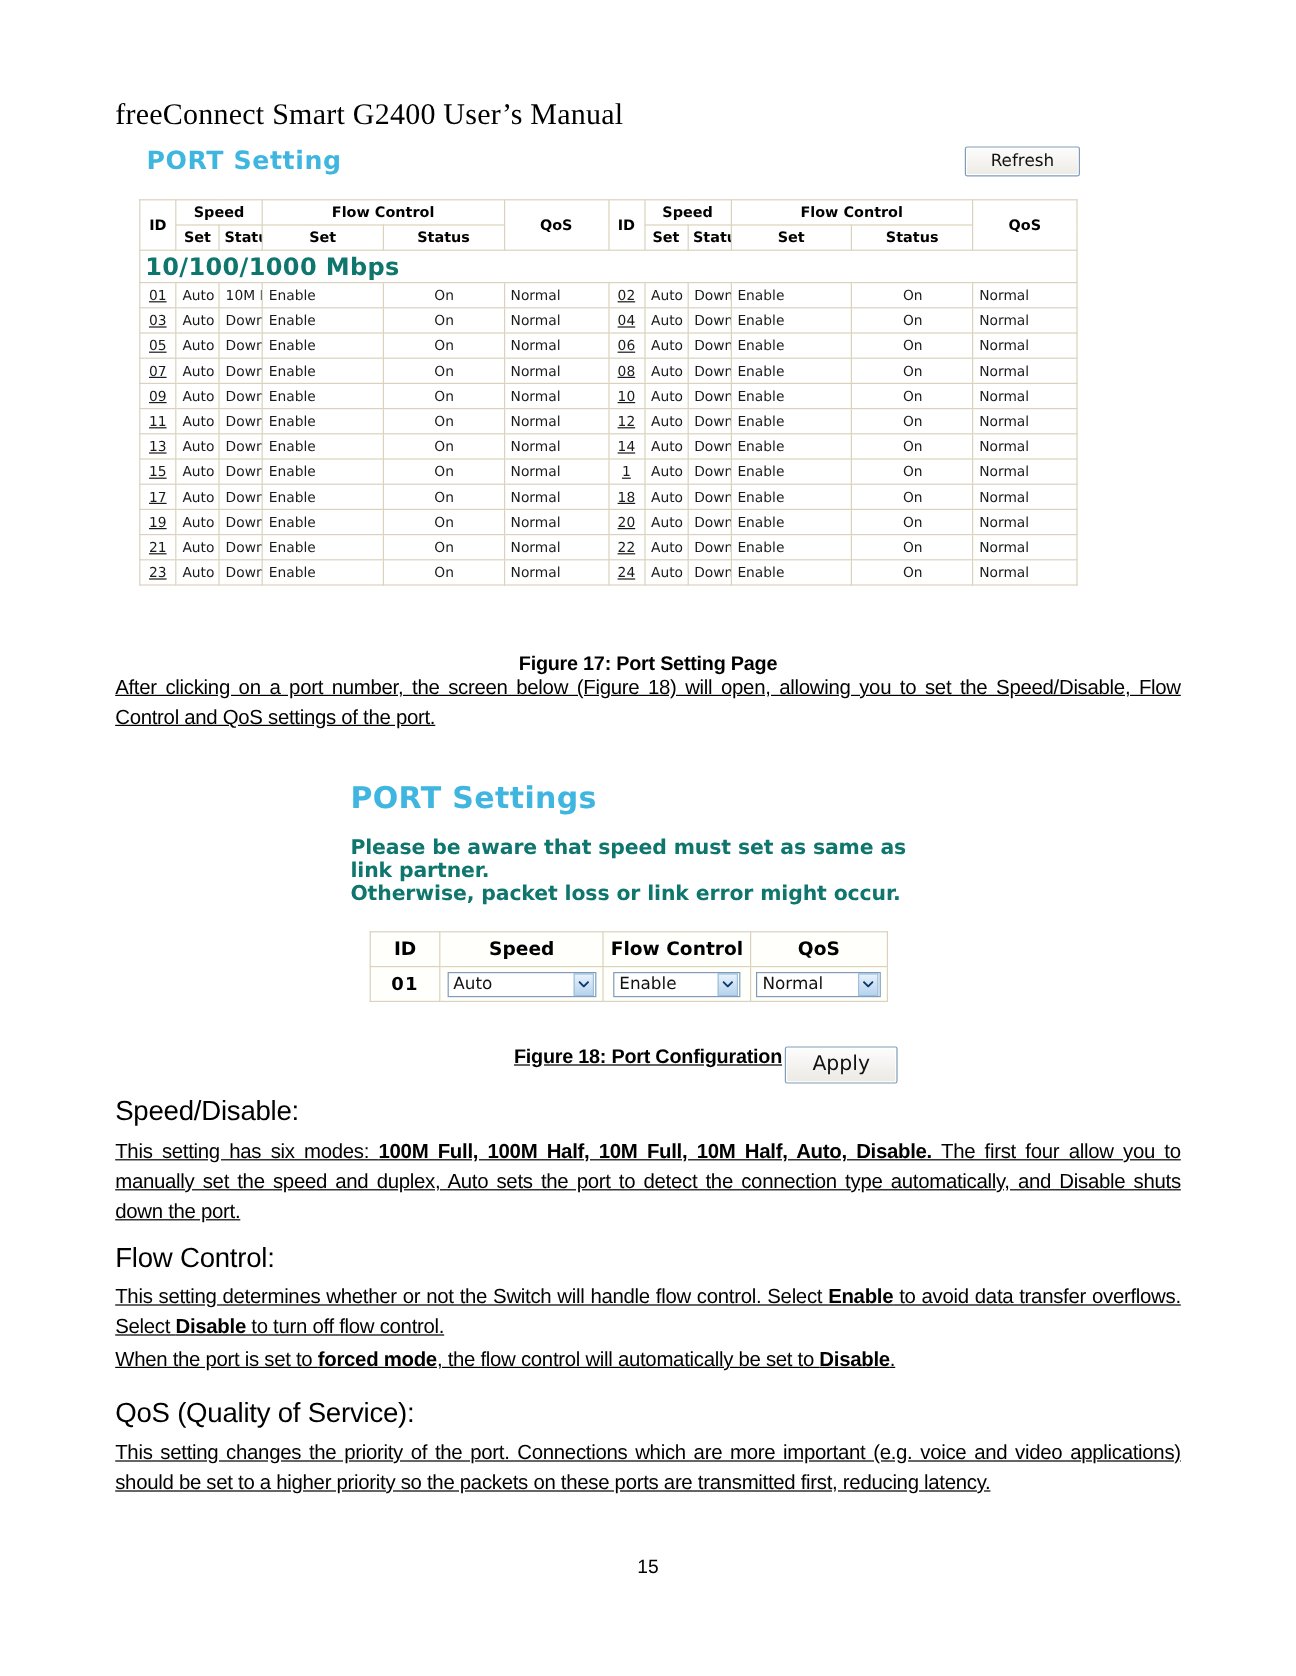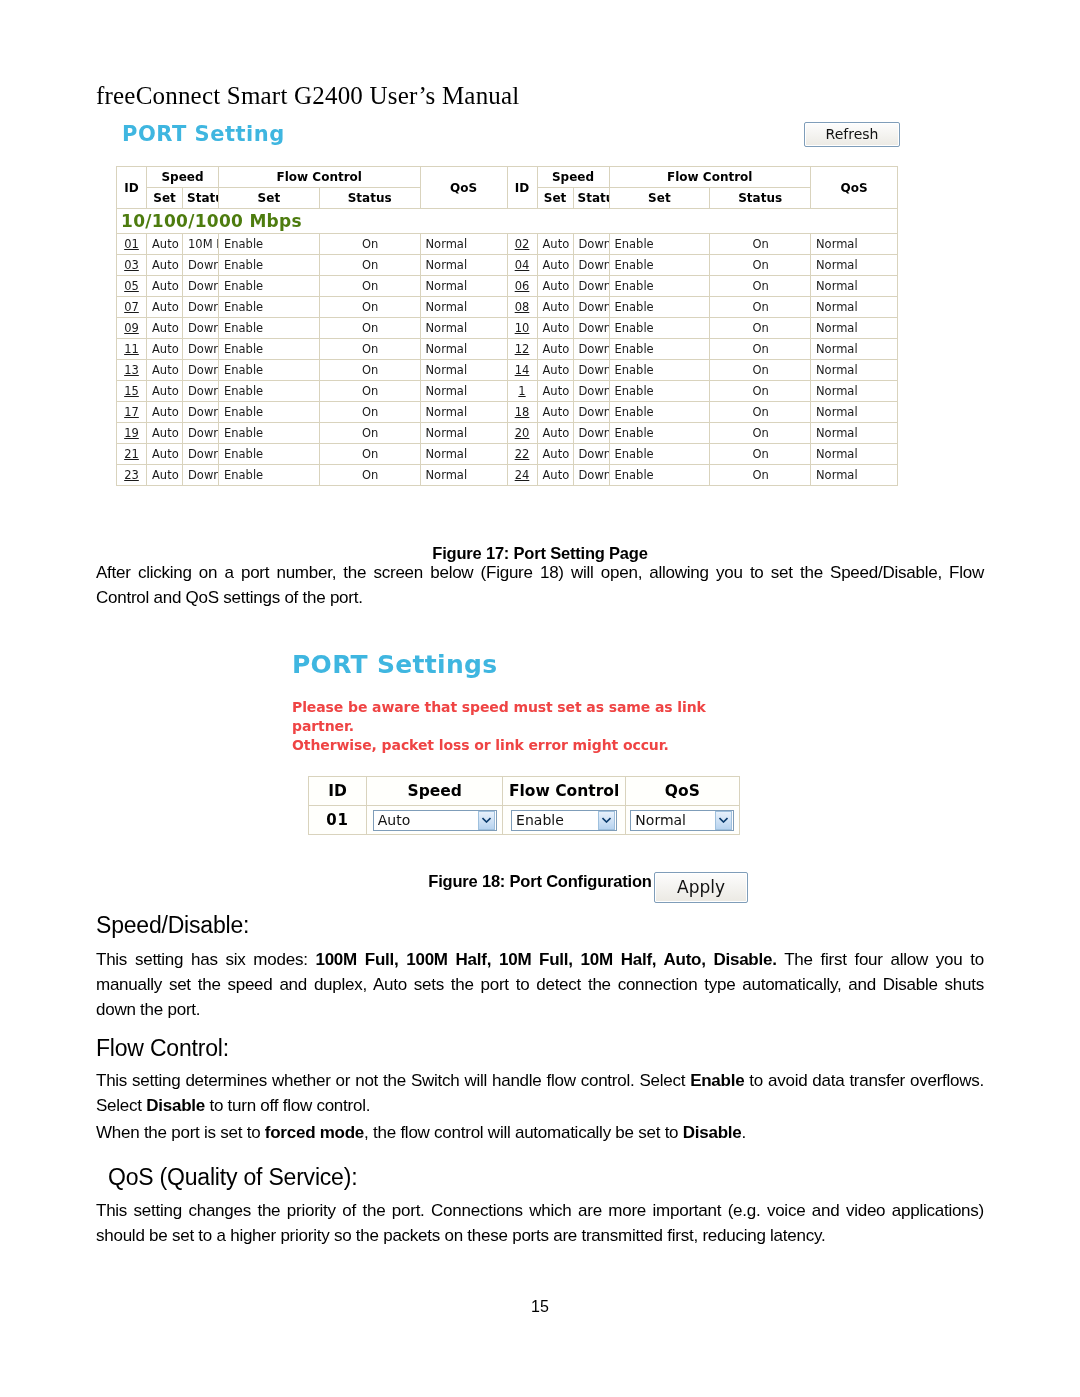--- a/index.html
+++ b/index.html
@@ -93,23 +93,23 @@
   }
   .port-table td.cellpad { padding-left: 5px; }
   .band-row td {
     background: #ffffff;
     border-left: 1px solid #d9d3bd;
     border-right: 1px solid #d9d3bd;
     height: 25px;
   }
   .band-label {
     font-family: "DejaVu Sans", sans-serif;
-    font-size: 17px;
-    font-weight: bold;
-    color: #4d7c0f;
+    font-size: 20px;
+    font-weight: bold;
+    color: #0f766e;
     letter-spacing: 0.3px;
   }
   .port-id {
     text-align: center;
     color: #14233f;
     font-weight: bold;
     font-size: 11.5px;
     text-decoration: underline;
     cursor: pointer;
   }
@@ -136,20 +136,21 @@
   
   .para {
     position: absolute;
     left: 96px;
     width: 888px;
     font-family: "Liberation Sans", sans-serif;
     font-size: 17px;
     line-height: 25px;
     text-align: justify;
     letter-spacing: -0.25px;
+    text-decoration: underline;
   }
   .para.nojust { text-align: left; }
   .heading {
     position: absolute;
     left: 96px;
     font-family: "Liberation Sans", sans-serif;
     font-size: 23px;
     font-weight: normal;
     letter-spacing: -0.2px;
   }
@@ -173,24 +174,24 @@
     font-weight: bold;
     color: #3fb6e0;
     letter-spacing: 0.3px;
   }
   .fig18-note {
     position: absolute;
     left: 14px;
     top: 54px;
     width: 478px;
     font-family: "DejaVu Sans", sans-serif;
-    font-size: 14px;
+    font-size: 17px;
     font-weight: bold;
     line-height: 19px;
-    color: #ef4444;
+    color: #0f766e;
     letter-spacing: -0.1px;
   }
   .cfg-table {
     position: absolute;
     left: 30px;
     top: 132px;
     width: 432px;
     border-collapse: collapse;
     table-layout: fixed;
     border: 1px solid #d9d3bd;
@@ -536,31 +537,31 @@
                 </svg>
             </span>
           </span>
         </td>
       </tr>
     </tbody>
   </table>
 
   <div class="apply-btn">Apply</div>
 </div>
-<div class="fig-caption" style="top:872px;">Figure 18: Port Configuration</div>
+<div class="fig-caption" style="top:872px;text-decoration:underline;">Figure 18: Port Configuration</div>
 
 <div class="heading" style="top:912px;">Speed/Disable:</div>
 <div class="para" style="top:947px;">
   <span>This setting has six modes: </span><b>100M Full, 100M Half, 10M Full, 10M Half, Auto, Disable.</b><span> The first four allow you to manually set the speed and duplex, Auto sets the port to detect the connection type automatically, and Disable shuts down the port.</span>
 </div>
 
 <div class="heading" style="top:1035px;">Flow Control:</div>
 <div class="para" style="top:1068px;">
   <span>This setting determines whether or not the Switch will handle flow control. Select </span><b>Enable</b><span> to avoid data transfer overflows. Select </span><b>Disable</b><span> to turn off flow control.</span>
 </div>
 <div class="para nojust" style="top:1120px;">
   <span>When the port is set to </span><b>forced mode</b><span>, the flow control will automatically be set to </span><b>Disable</b><span>.</span>
 </div>
 
-<div class="heading" style="top:1164px;margin-left:12px;">QoS (Quality of Service):</div>
+<div class="heading" style="top:1164px;">QoS (Quality of Service):</div>
 <div class="para" style="top:1198px;">This setting changes the priority of the port.  Connections which are more important (e.g. voice and video applications) should be set to a higher priority so the packets on these ports are transmitted first, reducing latency.</div>
 
 <div class="page-number">15</div>
 
 </body></html>

